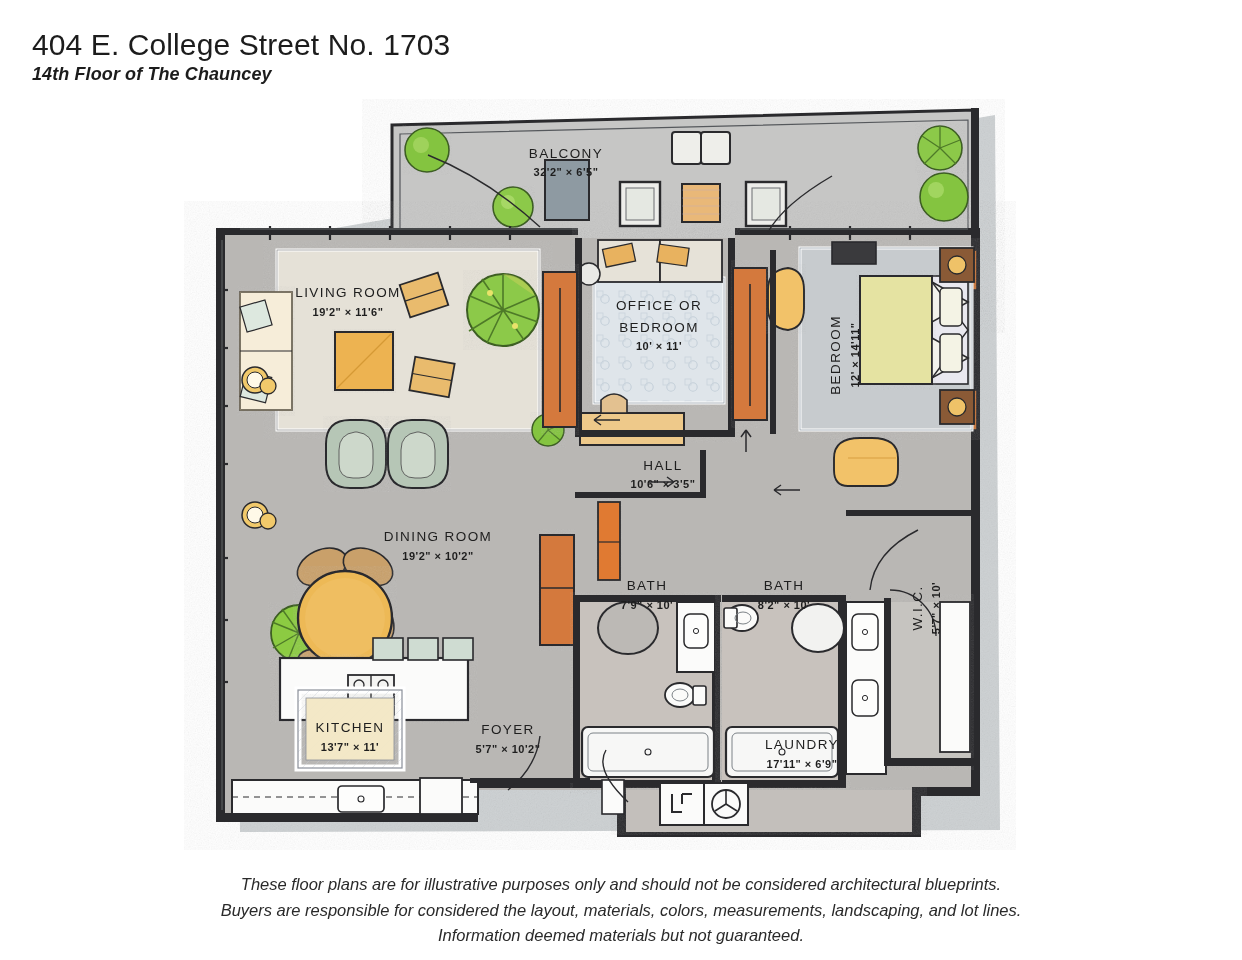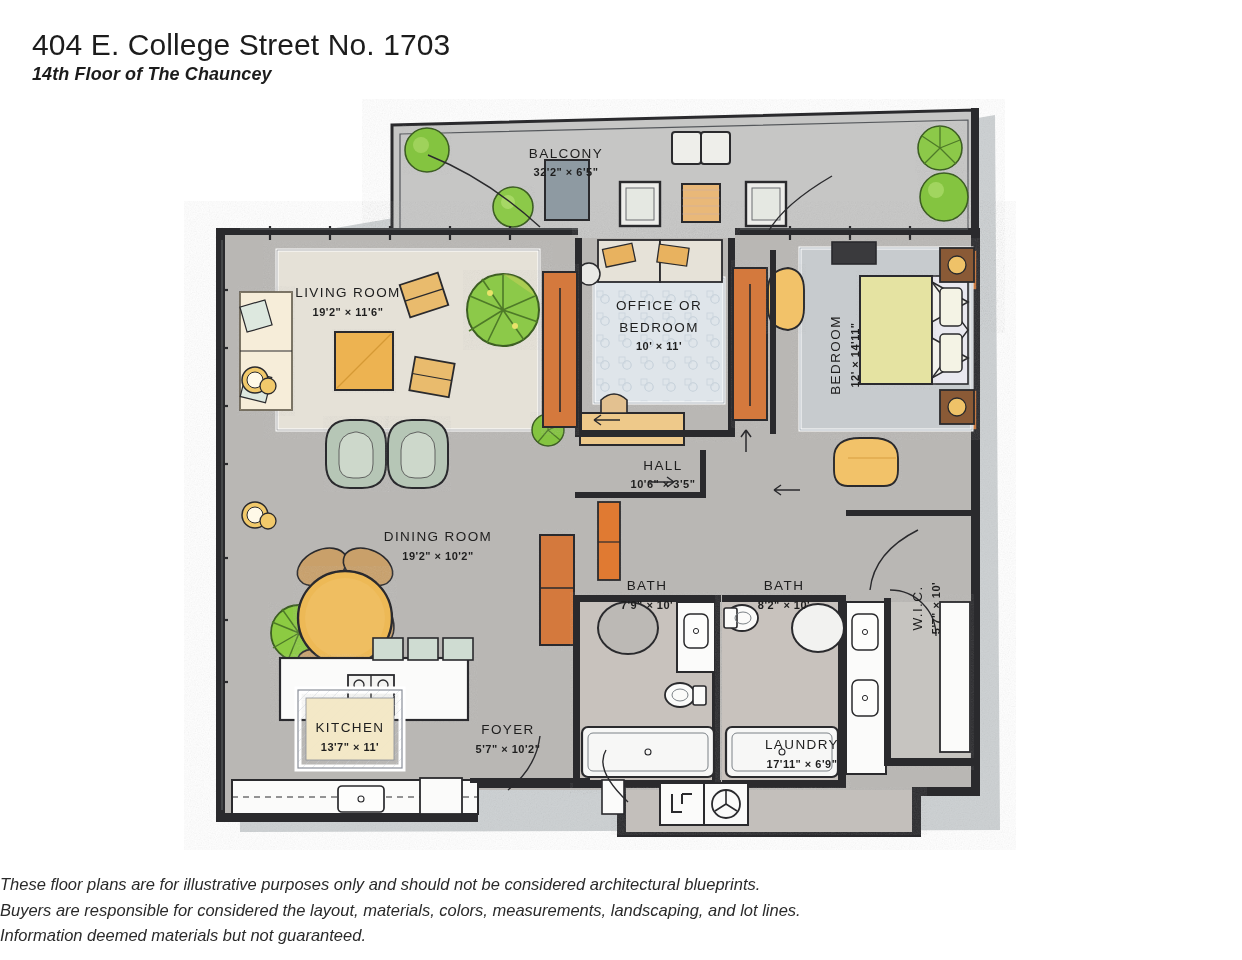--- a/index.html
+++ b/index.html
@@ -39,20 +39,21 @@
     left: 0;
     top: 90px;
     width: 1068px;
     height: 760px;
   }
   #disclaimer {
     position: absolute;
     left: 0;
     top: 872px;
     width: 1242px;
+    text-align: center;
     font-style: italic;
     font-size: 16.5px;
     color: #2a2a2a;
     line-height: 1.55;
   }
   #disclaimer div { white-space: nowrap; }
   svg { display: block; }
   .rlabel { font-family: "Liberation Sans", sans-serif; fill: #1e1e1e; }
   .rname { font-size: 13.5px; letter-spacing: 1.4px; }
   .rdim  { font-size: 11px; letter-spacing: 0.5px; font-weight: 700; }

